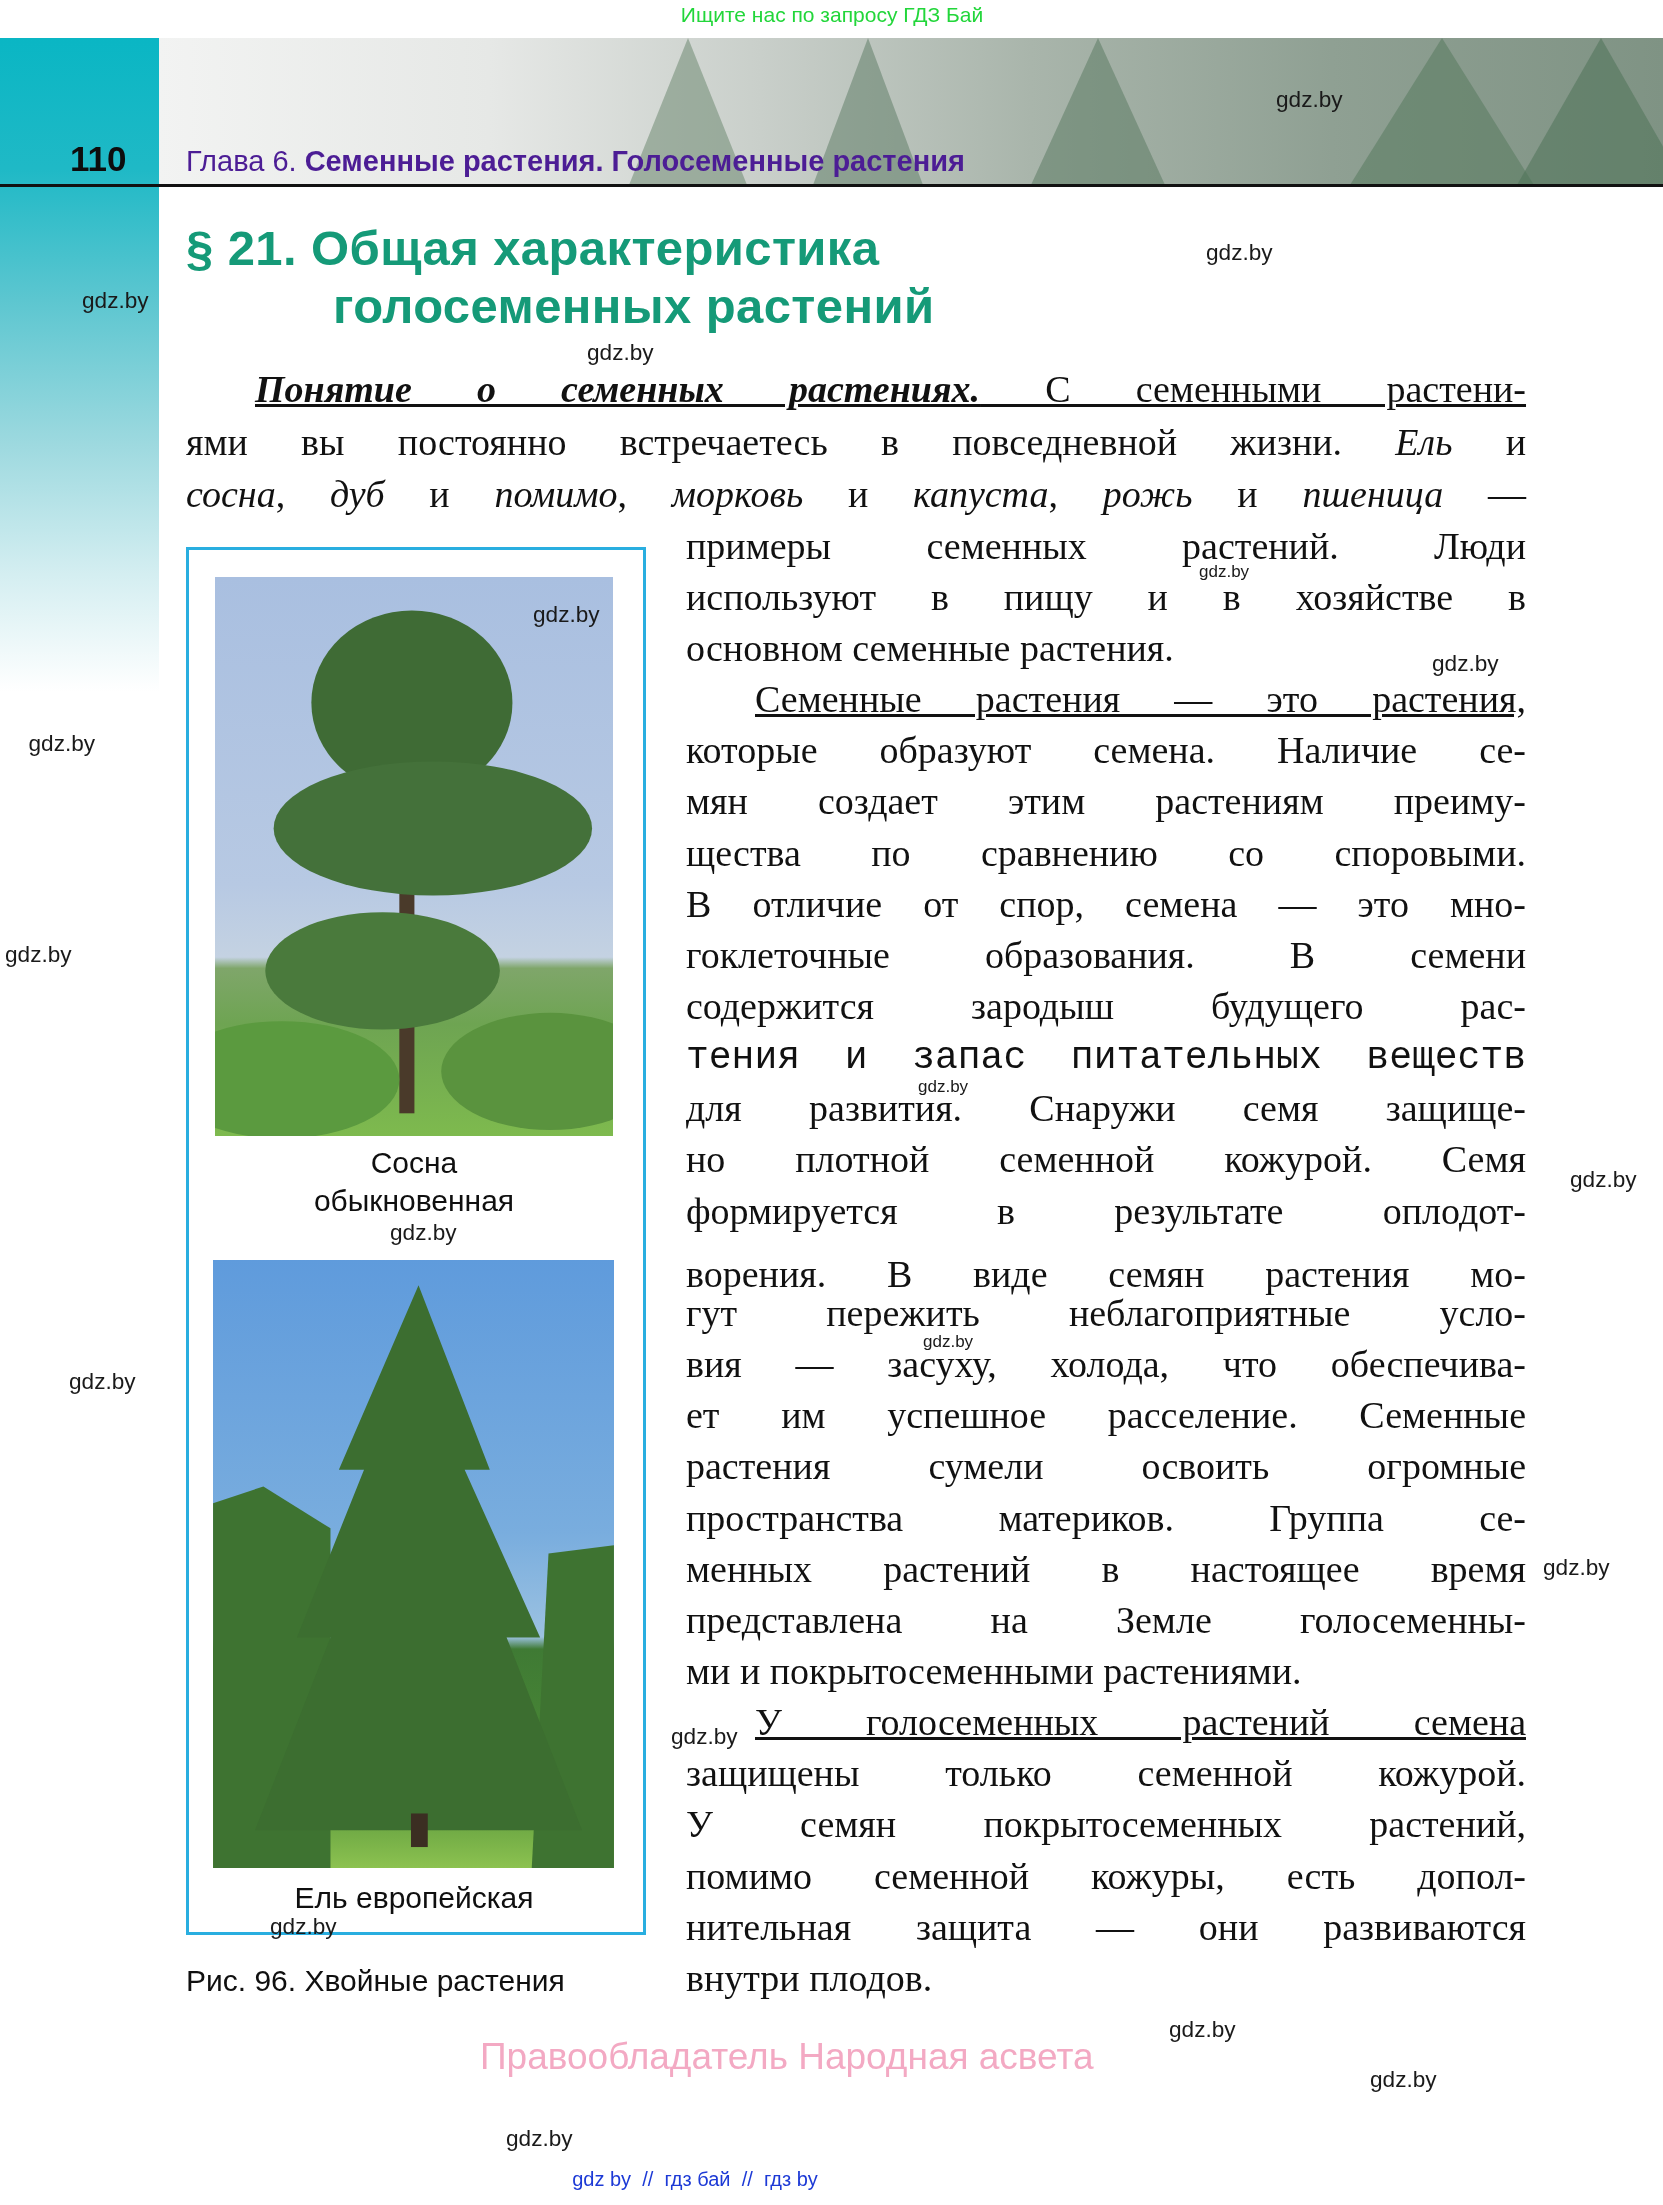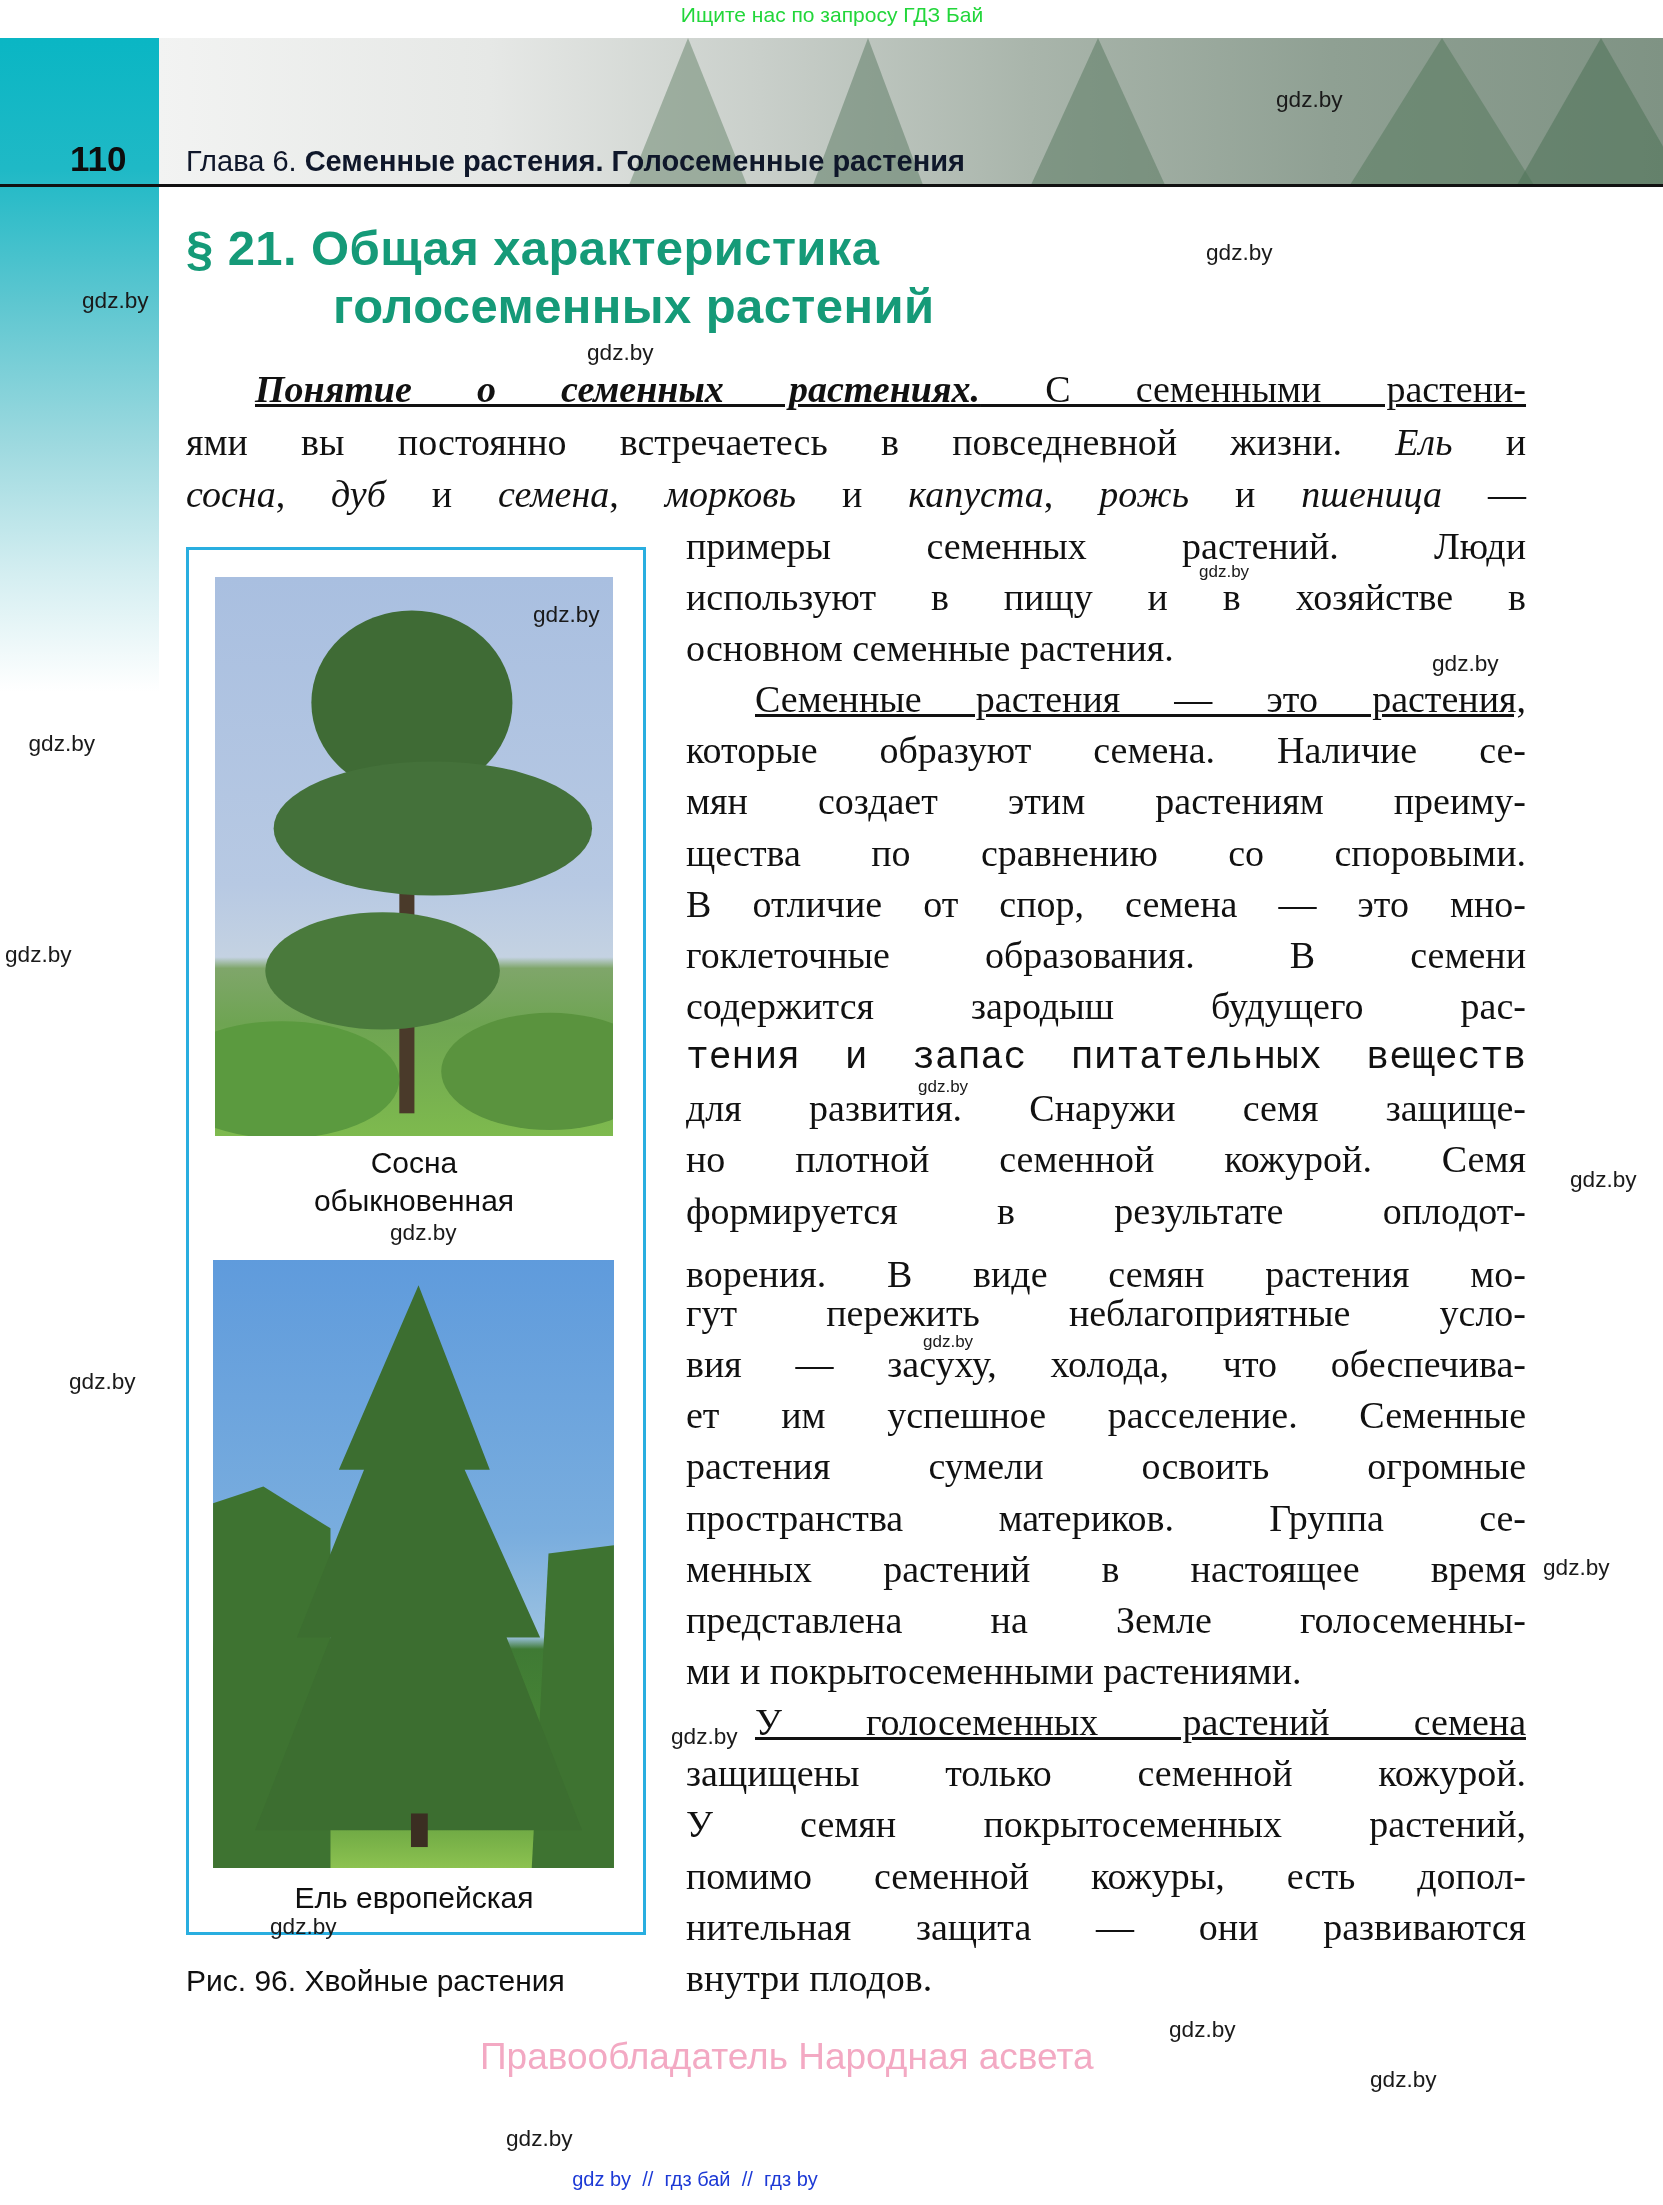--- a/index.html
+++ b/index.html
@@ -8,21 +8,21 @@
   .abs { position:absolute; }
   #top-notice { left:0; width:1664px; top:3.4px; text-align:center; font-family:"Liberation Sans", sans-serif;
                 font-size:21px; color:#22d63a; }
   #sidebar { left:0; top:38px; width:159px; height:654px;
              background:linear-gradient(to bottom,#0ab6c4 0%,#1fb9c6 20%,#5cc6d0 40%,#9dd9df 62%,#d4eef1 82%,#ffffff 100%); }
   #header-band { left:159px; top:38px; width:1504px; height:147px; overflow:hidden;
                  background:linear-gradient(to right,#f2f3f2 0%,#e6e8e6 22%,#c9cfca 40%,#a9b5ab 58%,#8fa093 78%,#7f9384 100%); }
   .tree-shape { position:absolute; bottom:0; width:0; height:0; border-style:solid; border-color:transparent; opacity:.55; }
   #header-rule { left:0; top:184px; width:1664px; height:3.4px; background:#111; }
   #page-number { left:70px; top:139px; font-family:"Liberation Sans", sans-serif; font-weight:bold; font-size:35px; color:#0d0d0d; }
-  #chapter-line { left:186px; top:145px; font-family:"Liberation Sans", sans-serif; font-size:29px; color:#0f172a; white-space:nowrap; }
+  #chapter-line { left:186px; top:145px; font-family:"Liberation Sans", sans-serif; font-size:29px; color:#4c1d95; white-space:nowrap; }
   #chapter-line b { font-weight:bold; }
   .title { font-family:"Liberation Sans", sans-serif; font-weight:bold; font-size:49px; color:#159a78; white-space:nowrap; letter-spacing:0.4px; }
   #title-1 { left:186px; top:220px; }
   #title-2 { left:333px; top:278px; }
   .wm { font-family:"Liberation Sans", sans-serif; font-size:22.6px; color:#1a1a1a; white-space:nowrap; }
   .wm-s { font-size:17px; }
   .line { position:absolute; font-size:38px; line-height:51px; white-space:nowrap; text-align:justify; text-align-last:justify; }
   .full { left:186px; width:1340px; }
   .col { left:686px; width:840px; }
   .indent { padding-left:69px; box-sizing:border-box;text-decoration:underline; }
@@ -63,21 +63,21 @@
 
 <div id="title-1" class="abs title">§ 21. Общая характеристика</div>
 <div id="title-2" class="abs title">голосеменных растений</div>
 
 <div class="line full indent" style="top:364px;">
   <span class="bi">Понятие о семенных растениях.</span><span> С семенными растени-</span>
 </div>
 <div class="line full" style="top:417px;">
   <span>ями вы постоянно встречаетесь в повседневной жизни. </span><span class="it">Ель</span><span> и</span>
 </div>
-<div class="line full" id="line3" style="top:469px;"><span class="it">сосна</span><span>, </span><span class="it">дуб</span><span> и </span><span class="it">семена</span><span>, </span><span class="it">морковь</span><span> и </span><span class="it">капуста</span><span>, </span><span class="it">рожь</span><span> и </span><span class="it">пшеница</span><span> —</span></div>
+<div class="line full" id="line3" style="top:469px;"><span class="it">сосна</span><span>, </span><span class="it">дуб</span><span> и </span><span class="it">помимо</span><span>, </span><span class="it">морковь</span><span> и </span><span class="it">капуста</span><span>, </span><span class="it">рожь</span><span> и </span><span class="it">пшеница</span><span> —</span></div>
 
 <div id="column-lines">
     <div class="line col" style="top: 521px;">примеры семенных растений. Люди</div>
     <div class="line col" style="top: 572px;">используют в пищу и в хозяйстве в</div>
     <div class="line col" style="top: 623px; text-align-last: left;">основном семенные растения.</div>
     <div class="line col indent" style="top: 674px;">Семенные растения — это растения,</div>
     <div class="line col" style="top: 725px;">которые образуют семена. Наличие се-</div>
     <div class="line col" style="top: 776px;">мян создает этим растениям преиму-</div>
     <div class="line col" style="top: 828px;">щества по сравнению со споровыми.</div>
     <div class="line col" style="top: 879px;">В отличие от спор, семена — это мно-</div>

